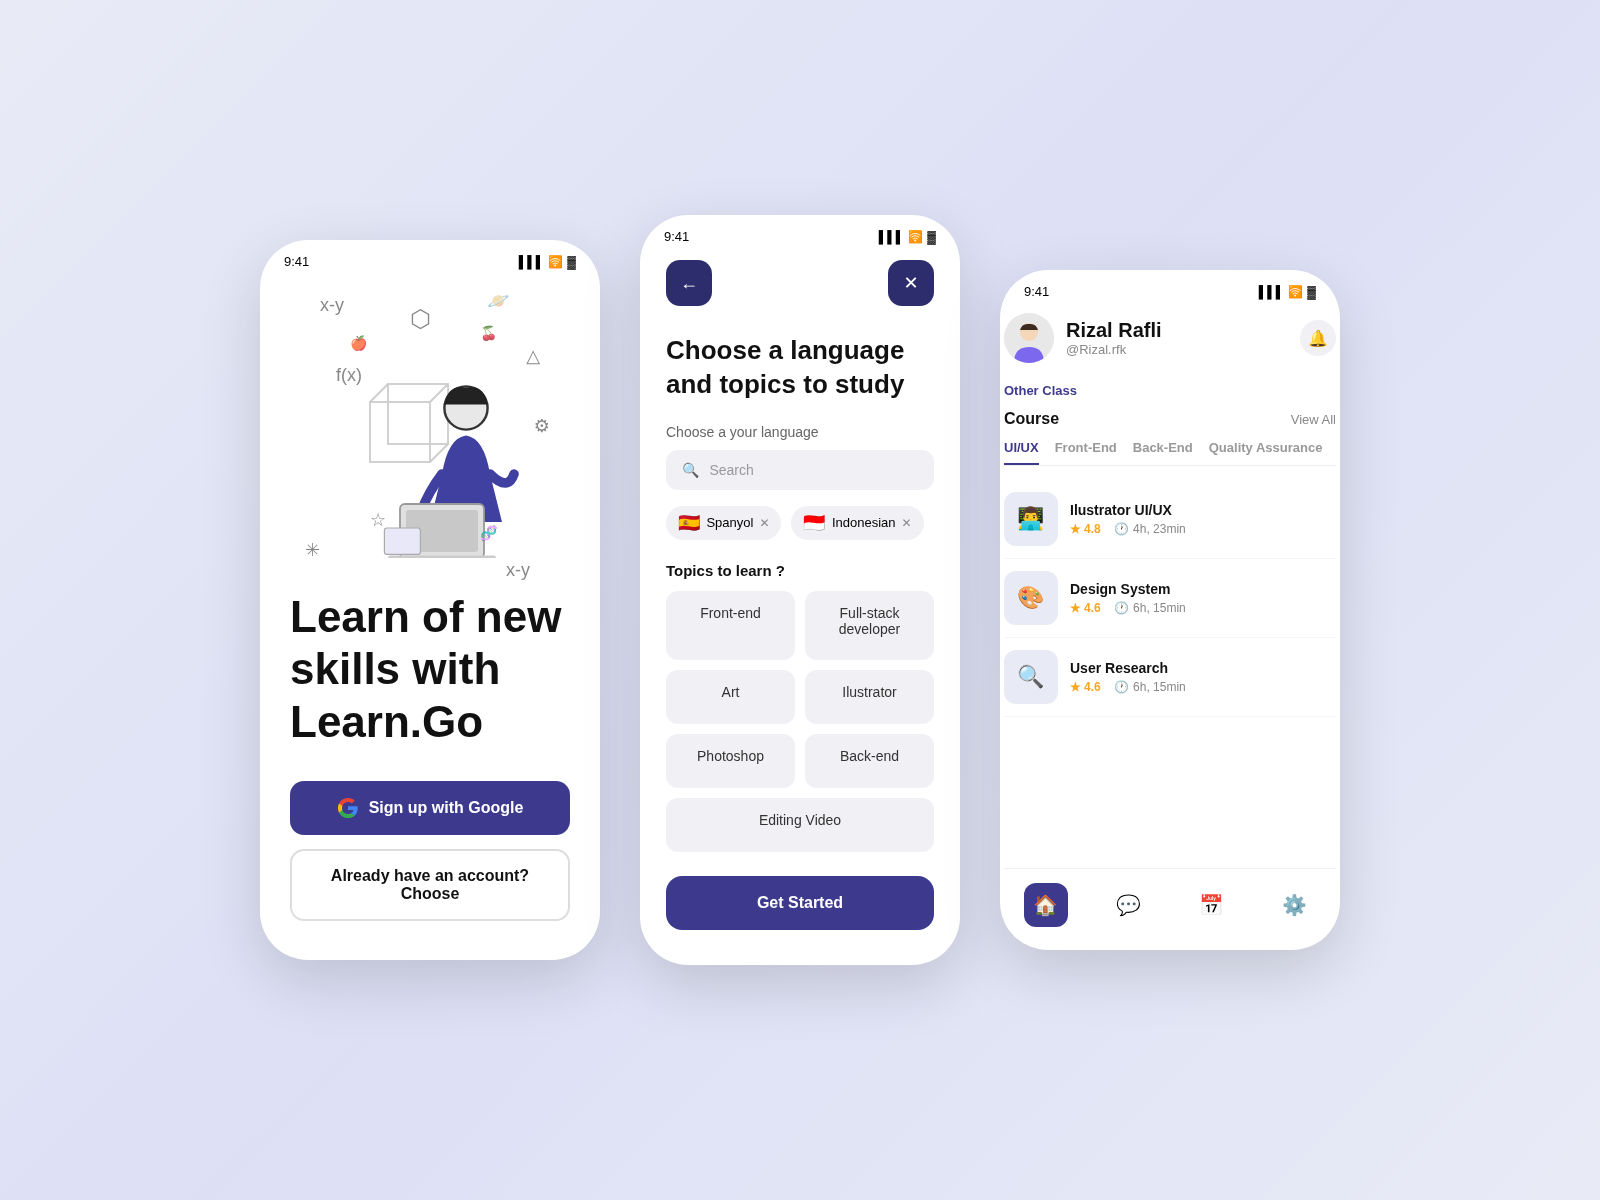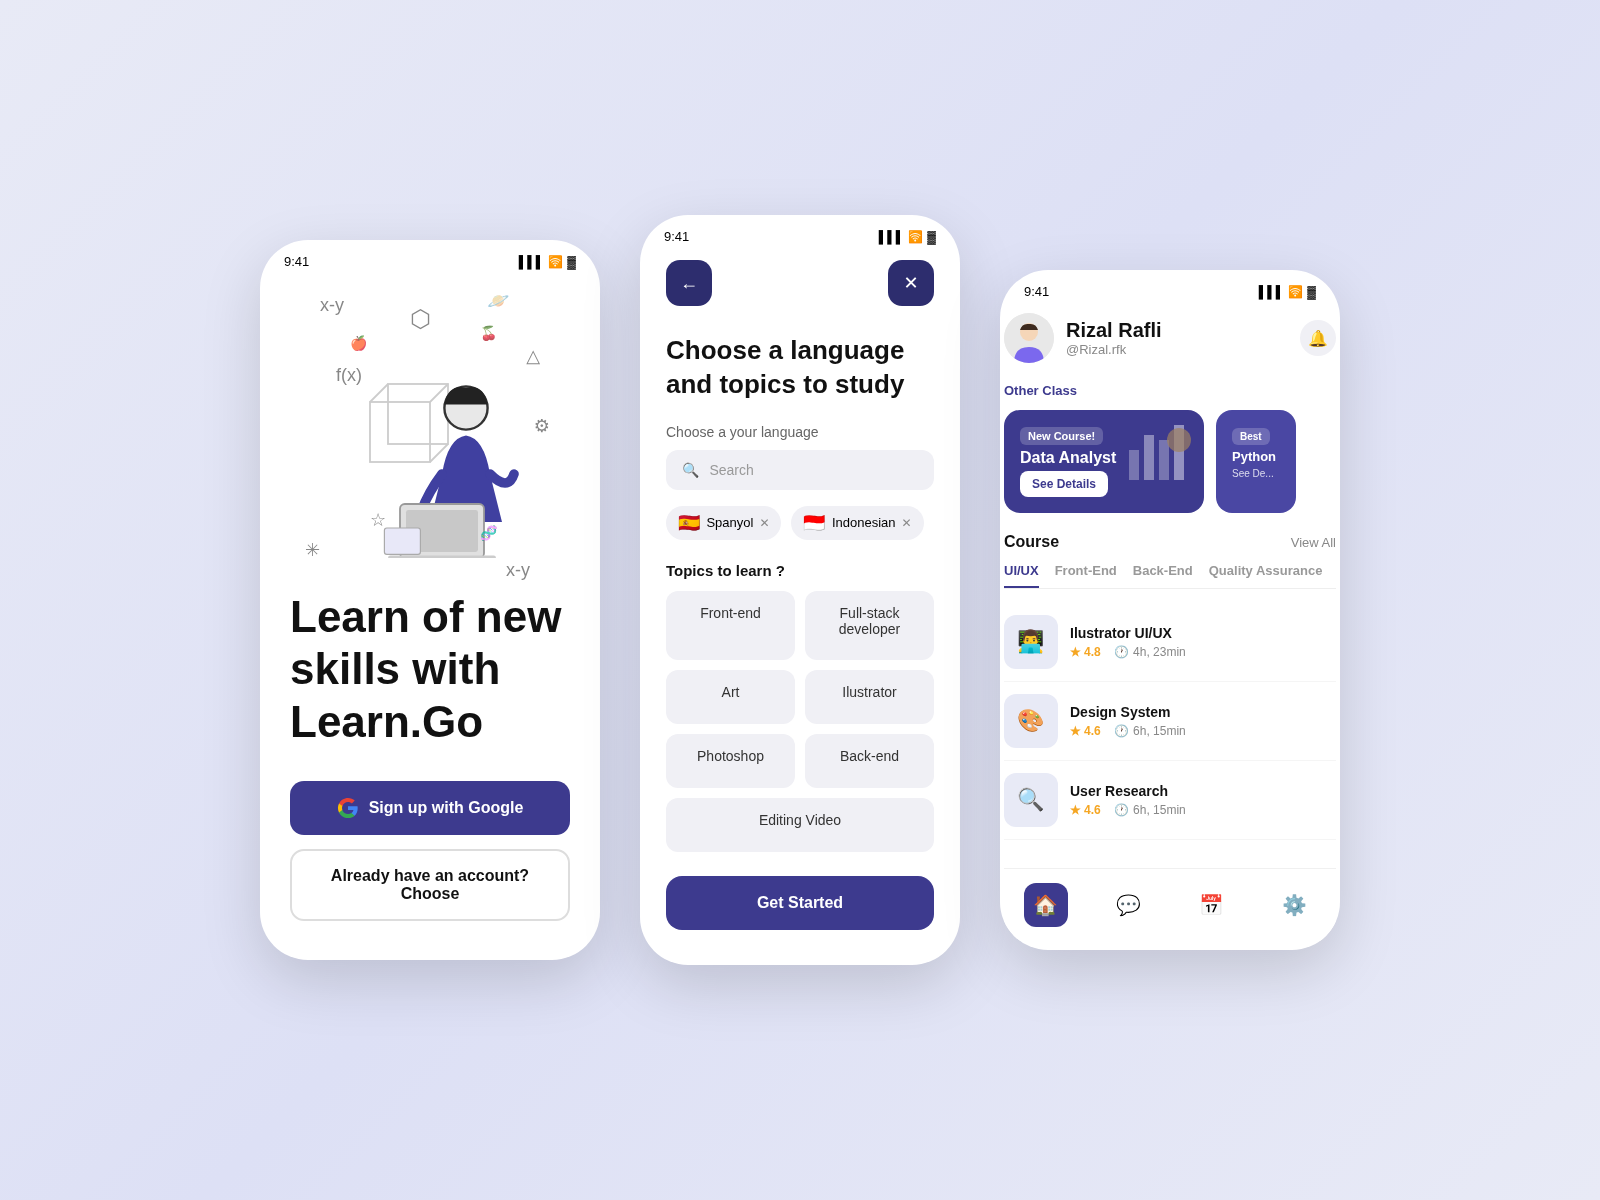--- a/index.html
+++ b/index.html
@@ -575,40 +575,20 @@
             <div class="profile-handle">@Rizal.rfk</div>
           </div>
         </div>
         <div class="notif-btn">
           <span>🔔</span>
         </div>
       </div>
 
       <div class="other-class-title">Other Class</div>
 
-      <div class="course-banners">
-        <div class="banner-card">
-          <div class="banner-badge">New Course!</div>
-          <div class="banner-title">Data Analyst</div>
-          <button class="banner-btn">See Details</button>
-          
-          <svg style="position:absolute;right:10px;top:10px;opacity:0.5;" width="70" height="60" viewBox="0 0 70 60">
-            <rect x="5" y="30" width="10" height="30" fill="rgba(255,255,255,0.6)"></rect>
-            <rect x="20" y="15" width="10" height="45" fill="rgba(255,255,255,0.8)"></rect>
-            <rect x="35" y="20" width="10" height="40" fill="rgba(255,255,255,0.6)"></rect>
-            <rect x="50" y="5" width="10" height="55" fill="rgba(255,255,255,0.9)"></rect>
-            <circle cx="55" cy="20" r="12" fill="rgba(255,200,50,0.7)"></circle>
-          </svg>
-        </div>
-        <div class="banner-card partial">
-          <div class="banner-badge" style="font-size:10px;">Best</div>
-          <div style="font-size:13px;font-weight:700;color:white;">Python</div>
-          <div style="font-size:10px;color:rgba(255,255,255,0.8);margin-top:4px;">See De...</div>
-        </div>
-      </div>
 
       <div class="course-section-header">
         <span class="course-section-title">Course</span>
         <span class="view-all">View All</span>
       </div>
 
       <div class="course-tabs">
         <div class="course-tab active">UI/UX</div>
         <div class="course-tab">Front-End</div>
         <div class="course-tab">Back-End</div>

